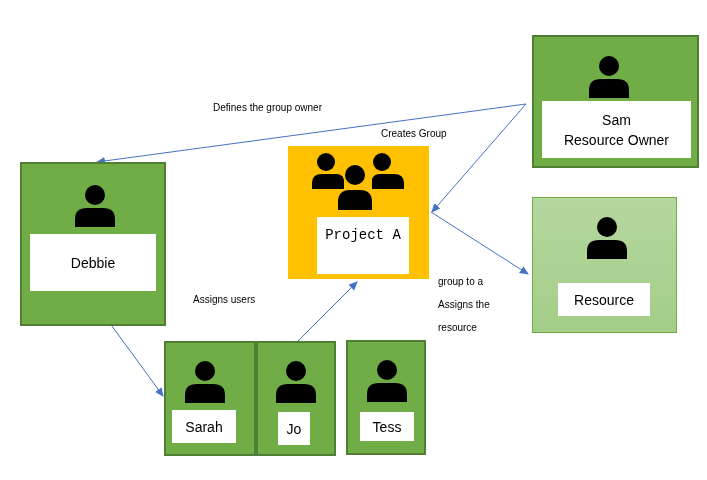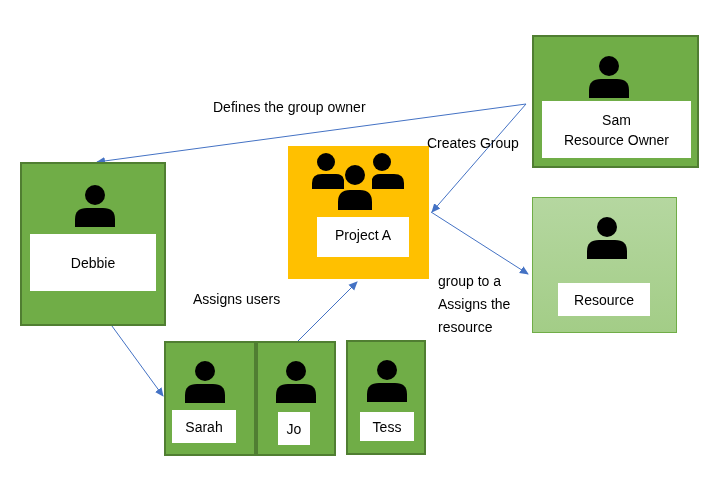--- a/index.html
+++ b/index.html
@@ -6,21 +6,21 @@
   body { width: 707px; height: 480px; background: #ffffff; position: relative; overflow: hidden;
          font-family: "Liberation Sans", "DejaVu Sans", sans-serif; color: #000; }
   .node { position: absolute; box-sizing: border-box; background: #70ad47; border: 2px solid #507e32; }
   .node.light { background: #a9d18e; border: 1px solid #70ad47;
                 background: linear-gradient(#b5d7a0, #a3cd87); }
   .node.group { background: #ffc000; border: none; }
   .label { position: absolute; background: #fff; box-sizing: border-box; text-align: center;
            font-size: 14px; line-height: 20px; display: flex; flex-direction: column; justify-content: center; }
   .label.top { justify-content: flex-start; padding-top: 8px; }
   .person { position: absolute; }
-  .edge-text { position: absolute; font-size: 14px; line-height: 23px; white-space: nowrap; }
+  .edge-text { position: absolute; font-size: 10px; line-height: 23px; white-space: nowrap; }
   svg.edges { position: absolute; left: 0; top: 0; width: 707px; height: 480px; pointer-events: none; }
 </style>
 </head>
 <body>
 
 <svg class="edges" viewBox="0 0 707 480">
   <defs>
     <marker id="arrow" markerWidth="10" markerHeight="10" refX="8" refY="5" orient="auto" markerUnits="userSpaceOnUse">
       <path d="M0,1 L9,5 L0,9 z" fill="#4472c4"></path>
     </marker>
@@ -56,21 +56,21 @@
 
 <div class="node group" style="left:288px;top:146px;width:141px;height:133px;">
   <svg class="person" style="left:24px;top:5px;" width="92" height="60" viewBox="0 0 92 60">
     <circle cx="14" cy="11" r="9" fill="#000"></circle>
     <path d="M0,38 L0,32 Q0,23 10,23 L24,23 Q30,23 32,28 L32,38 z" fill="#000"></path>
     <circle cx="70" cy="11" r="9" fill="#000"></circle>
     <path d="M60,38 L60,28 Q62,23 68,23 L82,23 Q92,23 92,32 L92,38 z" fill="#000"></path>
     <circle cx="43" cy="24" r="11" fill="#000" stroke="#ffc000" stroke-width="2"></circle>
     <path d="M25,60 L25,51 Q25,38 38,38 L48,38 Q61,38 61,51 L61,60 z" fill="#000" stroke="#ffc000" stroke-width="2"></path>
   </svg>
-  <div class="label top" style="left:29px;top:71px;width:92px;height:40px;">
+  <div class="label top" style="left:29px;top:71px;width:92px;height:57px;font-family:Liberation Mono, monospace;">
     <span>Project A</span>
   </div>
 </div>
 
 <div class="node light" style="left:532px;top:197px;width:145px;height:136px;">
   <svg class="person" style="left:54px;top:19px;" width="40" height="42" viewBox="0 0 40 42">
     <circle cx="20" cy="10" r="10" fill="#000"></circle>
       <path d="M0,42 L0,34 Q0,23 12,23 L28,23 Q40,23 40,34 L40,42 z" fill="#000"></path>
   </svg>
   <div class="label" style="left:25px;top:85px;width:92px;height:33px;">
@@ -102,21 +102,21 @@
   <svg class="person" style="left:19px;top:18px;" width="40" height="42" viewBox="0 0 40 42">
     <circle cx="20" cy="10" r="10" fill="#000"></circle>
       <path d="M0,42 L0,34 Q0,23 12,23 L28,23 Q40,23 40,34 L40,42 z" fill="#000"></path>
   </svg>
   <div class="label" style="left:12px;top:70px;width:54px;height:29px;">
     <span>Tess</span>
   </div>
 </div>
 
 <div class="edge-text" style="left:213px;top:96px;">Defines the group owner</div>
-<div class="edge-text" style="left:381px;top:132px;margin-left:46px;">Creates Group</div>
+<div class="edge-text" style="left:381px;top:122px;">Creates Group</div>
 <div class="edge-text" style="left:193px;top:288px;">
   <div>Assigns users</div>
 </div>
 <div class="edge-text" style="left:438px;top:270px;">
   <div>group to a</div>
   <div>Assigns the</div>
   <div>resource</div>
 </div>
 
 </body></html>

